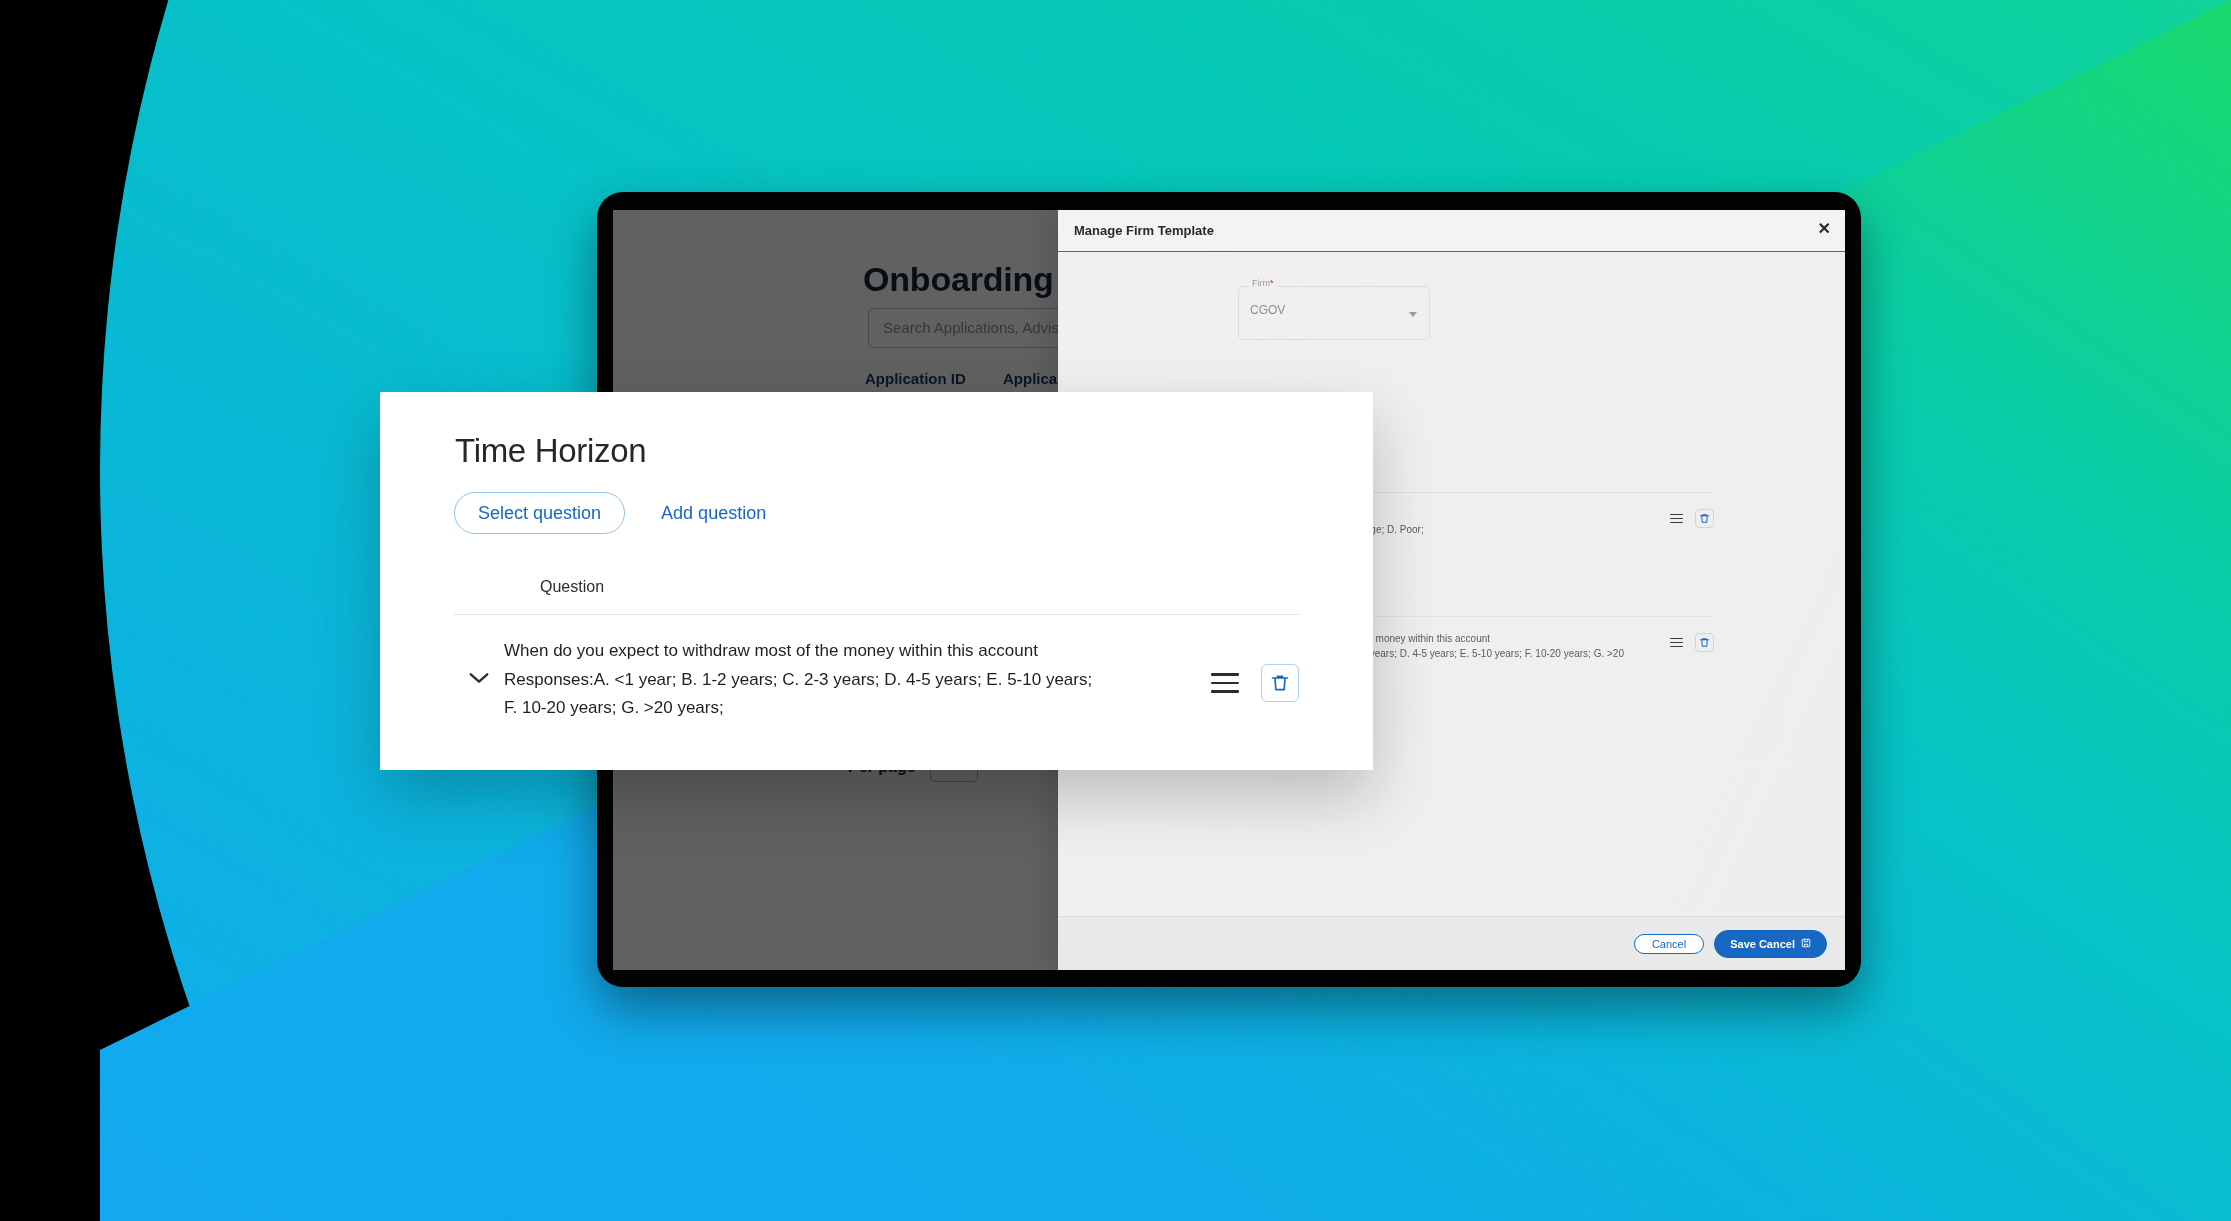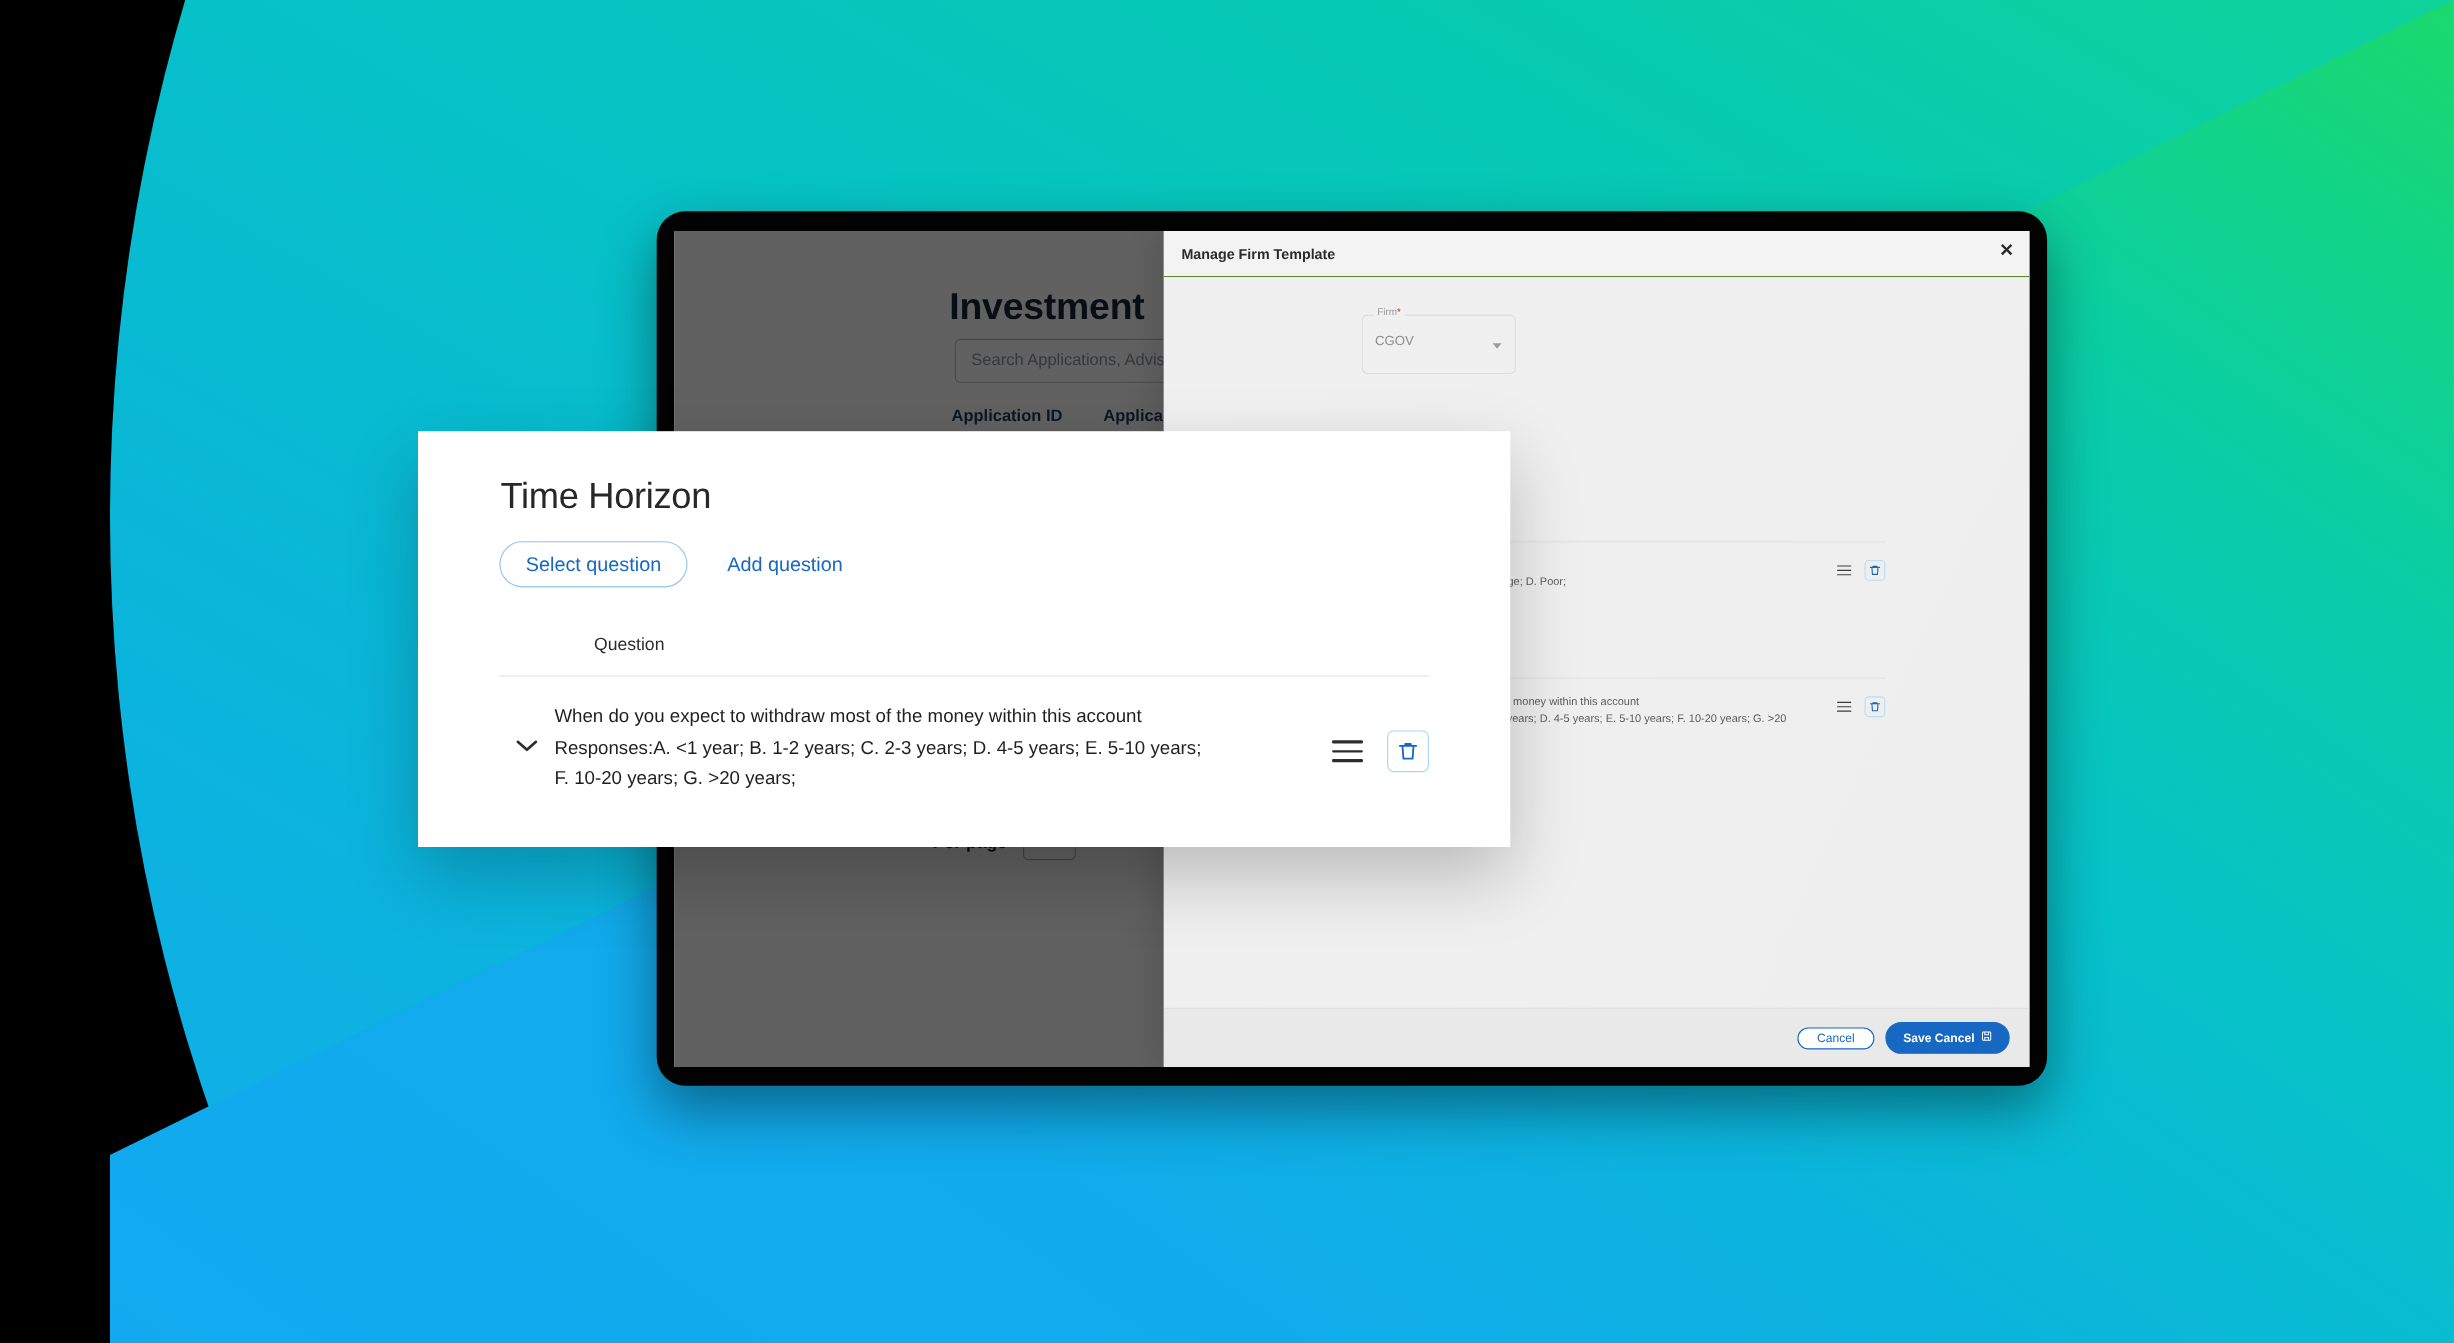--- a/index.html
+++ b/index.html
@@ -173,21 +173,21 @@
   .fm-body {
     position: relative;
     flex: 1;
     background: linear-gradient(115deg,#f0f0f0 0%, #efefef 60%, #eeeeee 100%);
     overflow: hidden;
   }
 
   .fm-field {
     position: absolute;
     left: 180px; top: 34px;
-    width: 140px; height: 54px;
+    width: 192px; height: 54px;
     border: 1px solid #dddddd;
     border-radius: 5px;
     background: transparent;
   }
   .fm-field-label {
     position: absolute;
     left: 10px; top: -9px;
     font-size: 9px;
     color: #9a9a9a;
     background: #f0f0f0;
@@ -424,21 +424,21 @@
 
 <div id="stage">
 
   <div class="blob"></div>
   <div class="blob-fill"></div>
 
   <div class="tablet">
     <div class="tablet-screen">
 
       <div class="app">
-        <div class="app-title">Investment</div>
+        <div class="app-title">Onboarding</div>
         <div class="app-search">Search Applications, Advisors or Statuses</div>
         <div class="app-th app-th-1">Application ID</div>
         <div class="app-th app-th-2">Applicant</div>
         <div class="app-perpage">Per page</div>
         <div class="app-perpage-sel">
           <span>10</span>
           <span class="caret"></span>
         </div>
       </div>
       <div class="app-dim"></div>

